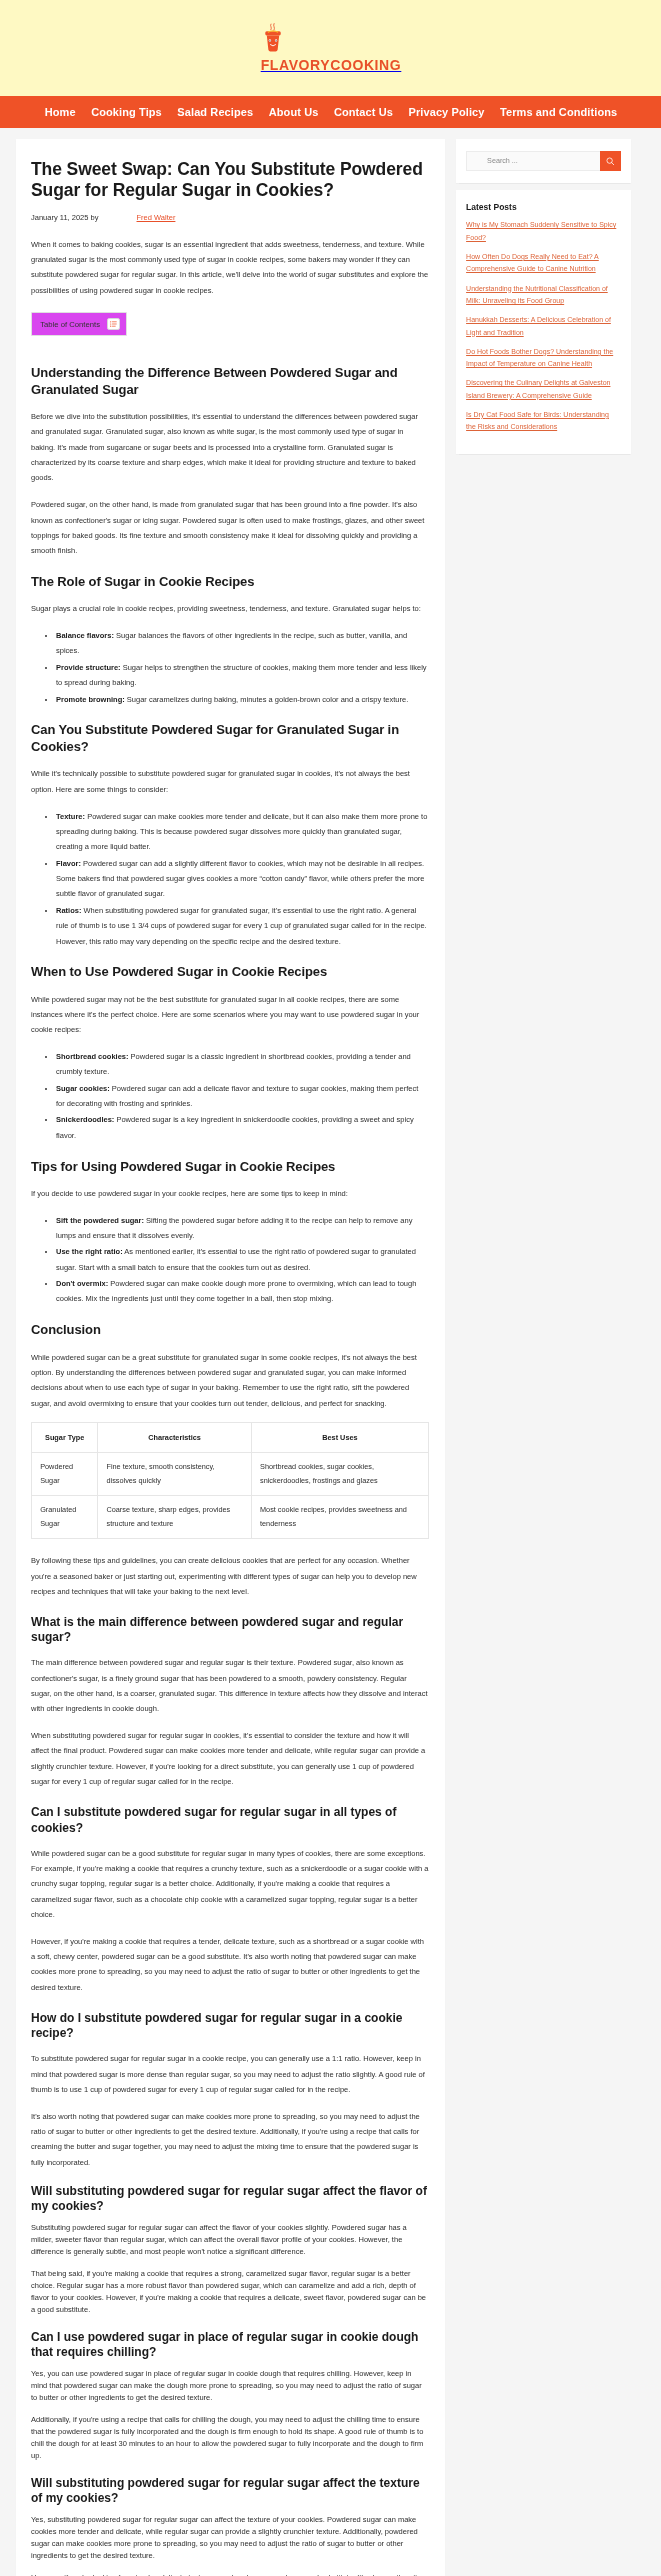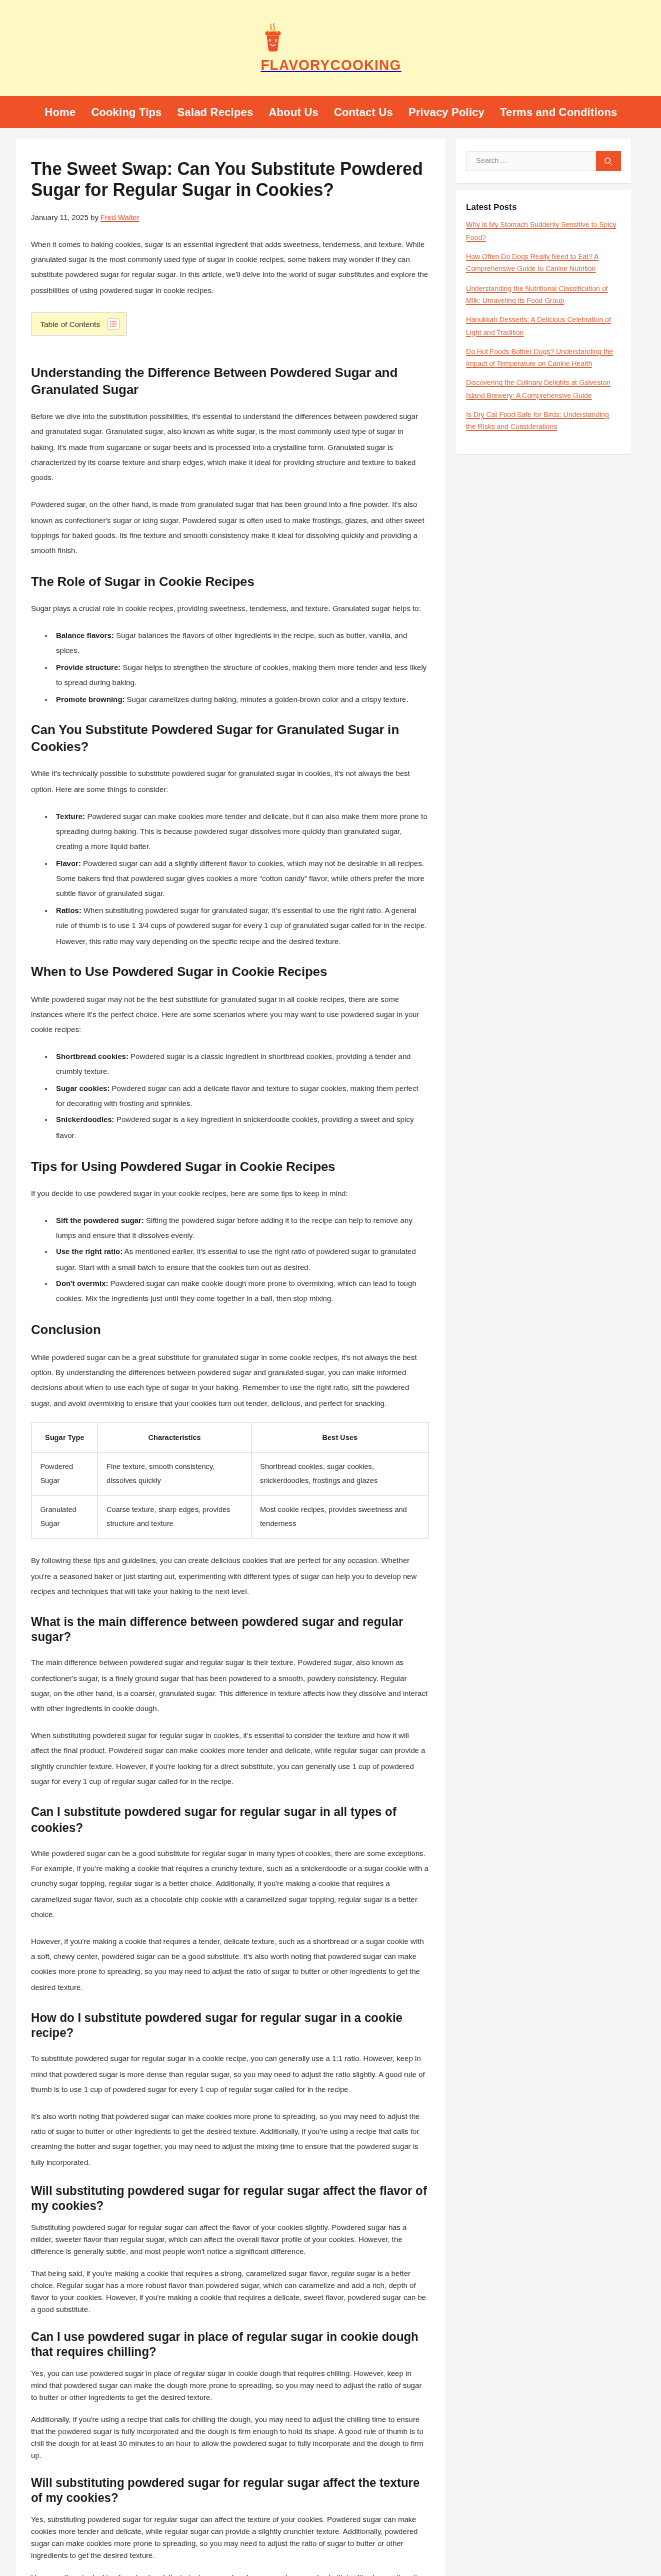--- a/index.html
+++ b/index.html
@@ -65,21 +65,21 @@
   .article { padding: 19.6px 15.5px 20.6px 15.5px; }
   .article h1 {
     font-size:17.5px;
     line-height:1.22;
     margin:0 0 8.2px 0;
     font-weight:bold;
     color:#1b1b1b;
     letter-spacing:-0.1px;
   }
   .meta { font-size:6.7px; color:#5d5d5d; margin:0 0 13.4px 0; }
-  .meta a { color:#E8502A; text-decoration:underline; }
+  .meta a { color:#E8502A; text-decoration:underline;margin-left:36px; }
 
   .article p {
     font-size:7.5px;
     line-height:2.05;
     margin:0 0 11.3px 0;
     color:#2f2f2f;
   }
   .article h2 {
     font-size:13px;
     line-height:1.3;
@@ -110,21 +110,21 @@
   
   .faq p { line-height:1.62; margin-bottom:9.3px; font-size:7.5px; }
   .faq h3 { font-size:12px; margin:13.4px 0 7.2px 0; }
 
   
   .toc {
     display:inline-flex;
     align-items:center;
     gap:7.2px;
     border:0.5px solid #e0e0e0;
-    background:#fef9c3;
+    background:#d946ef;
     padding:4.6px 6.2px 4.6px 8.2px;
     margin: 3.1px 0 13.4px 0;
     border-radius:1px;
   }
   .toc-label { font-size:7.7px; color:#333; }
   .toc-btn {
     width:12.4px; height:12.4px;
     border:0.5px solid #d8d8d8;
     border-radius:2.1px;
     background:#fff;
@@ -149,21 +149,21 @@
   table.sugar td { color:#2f2f2f; }
 
   
   .search-card { padding:11.3px 10.3px; }
   .search-row { display:flex; height:20.6px; }
   .search-input {
     flex:1;
     border:0.5px solid #ececec;
     border-right:none;
     background:#fafafa;
-    padding:0 9px;
+    padding:0 20px;
     font-size:7.2px;
     color:#555;
     font-family:"Liberation Sans", sans-serif;
     outline:none;
   }
   .search-input::placeholder { color:#8a8a8a; }
   .search-btn {
     width:25px;
     background:#EF5227;
     border:none;

